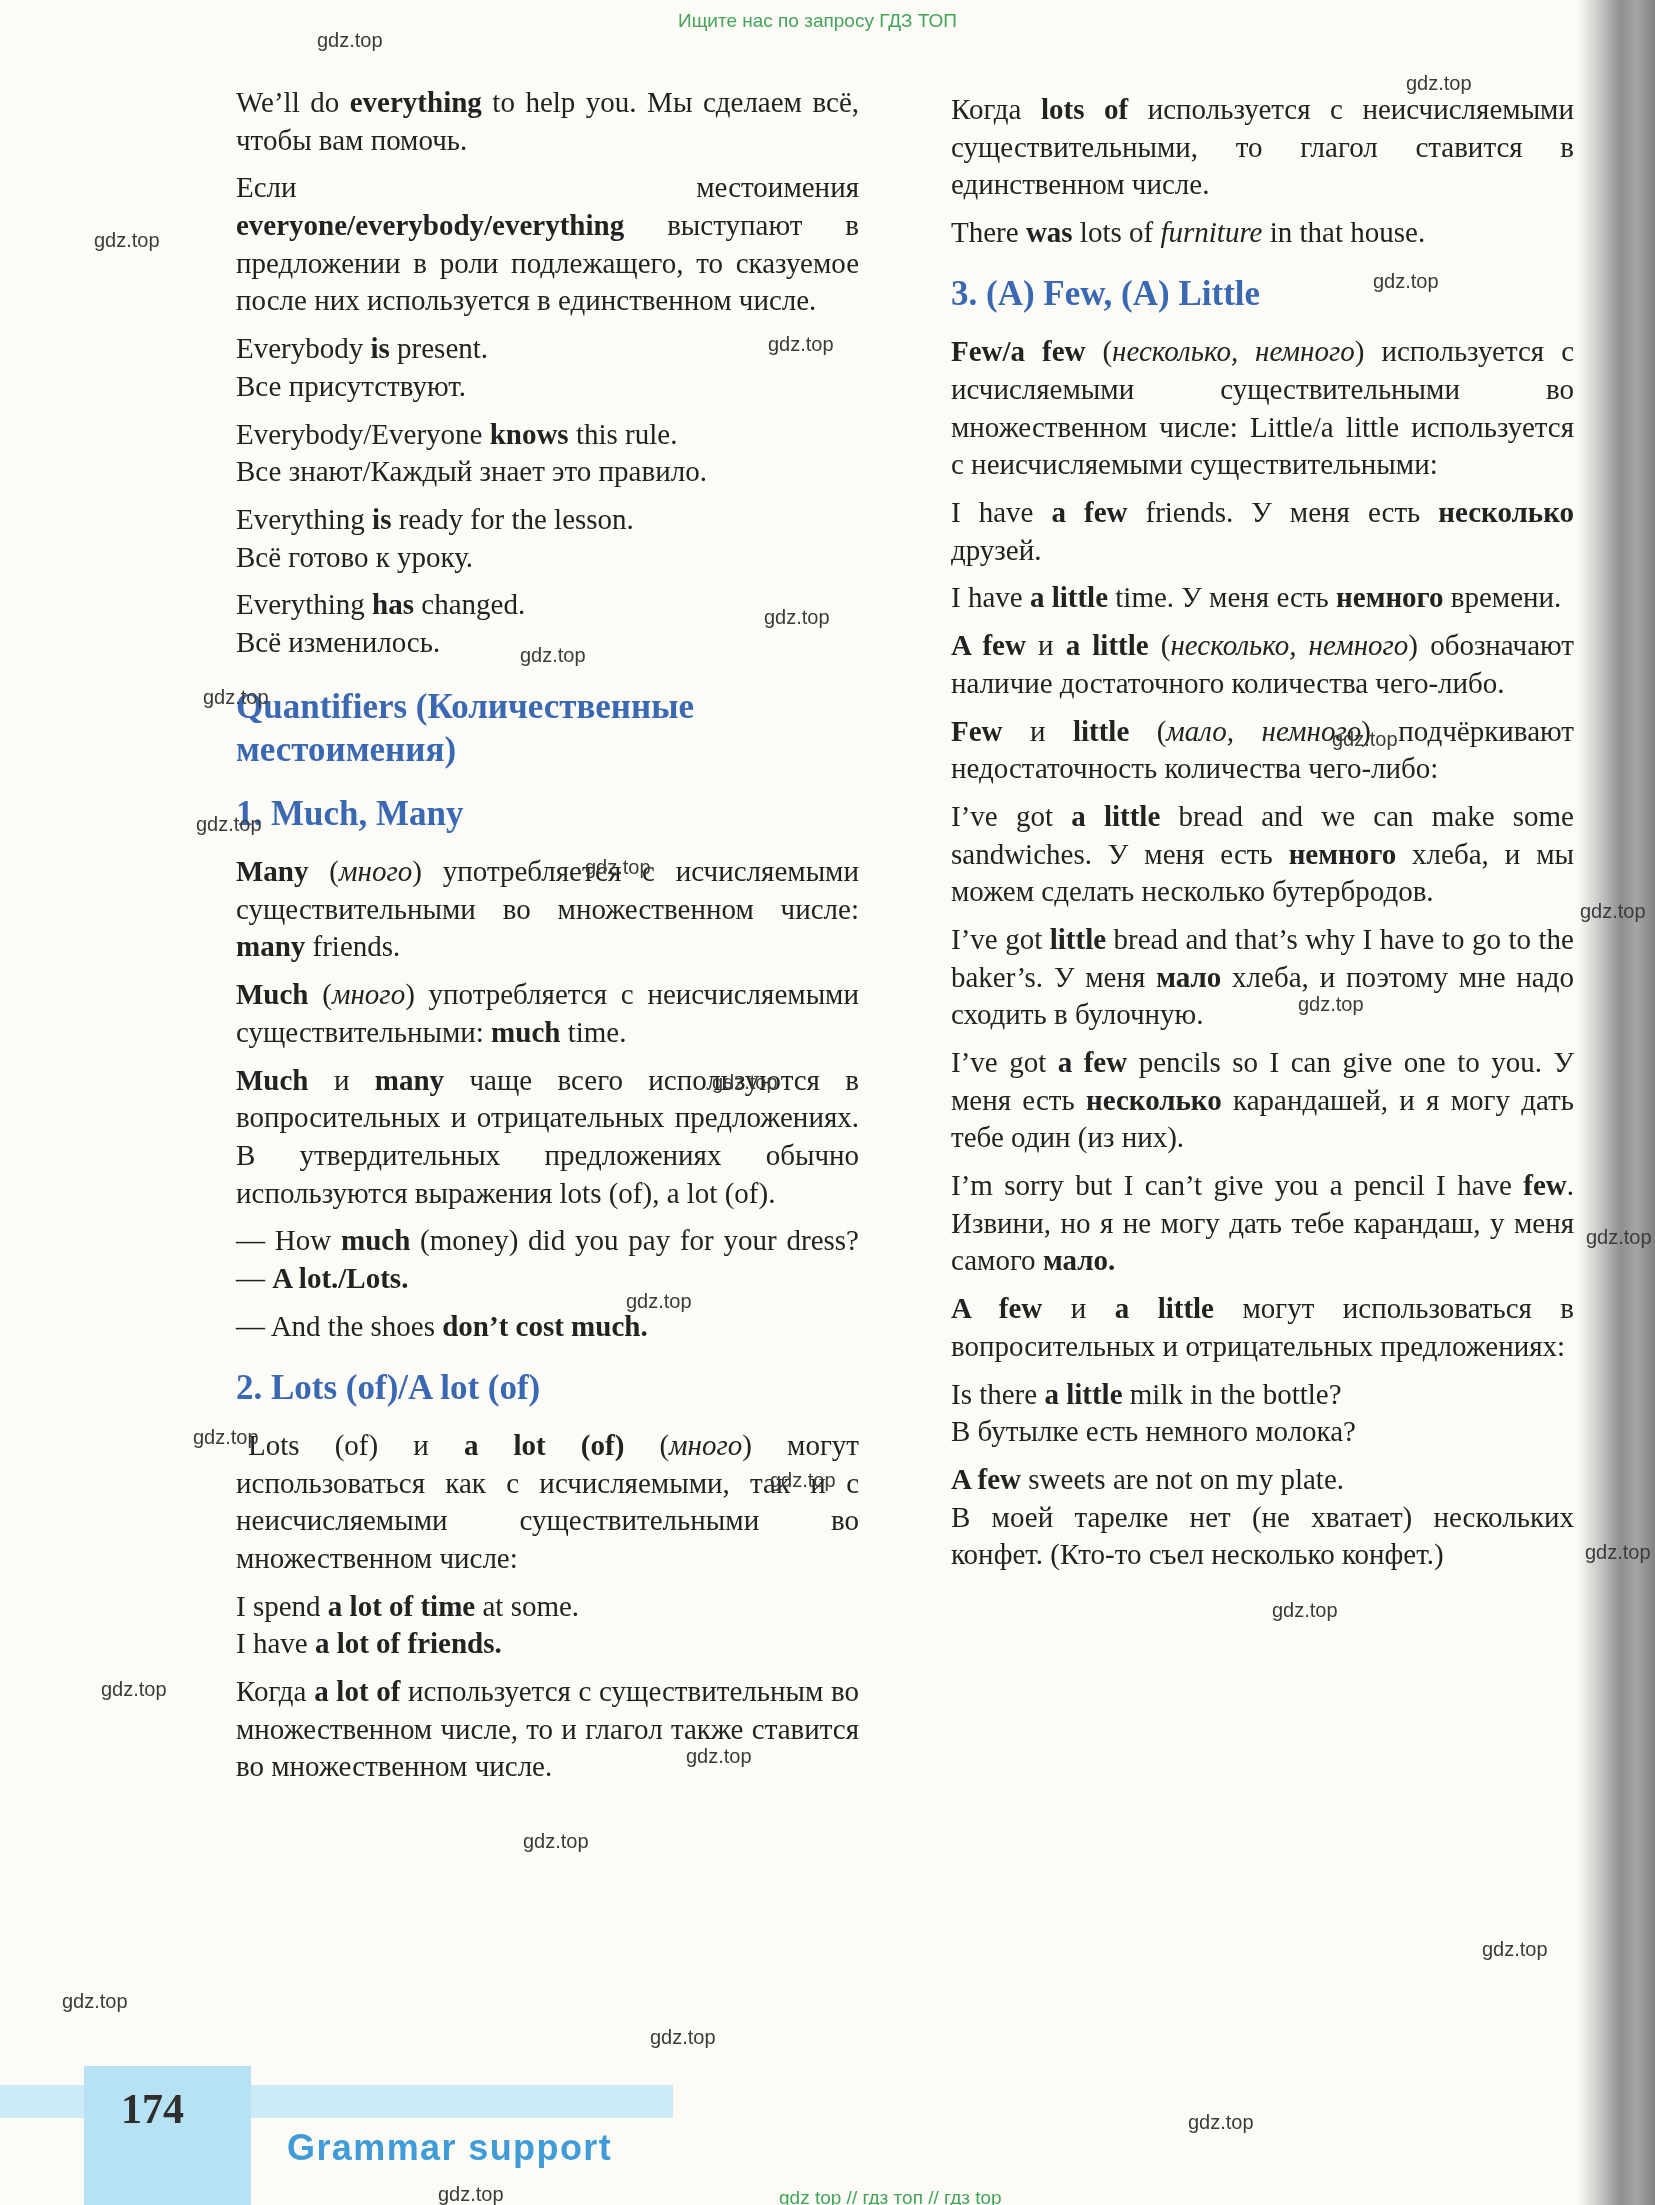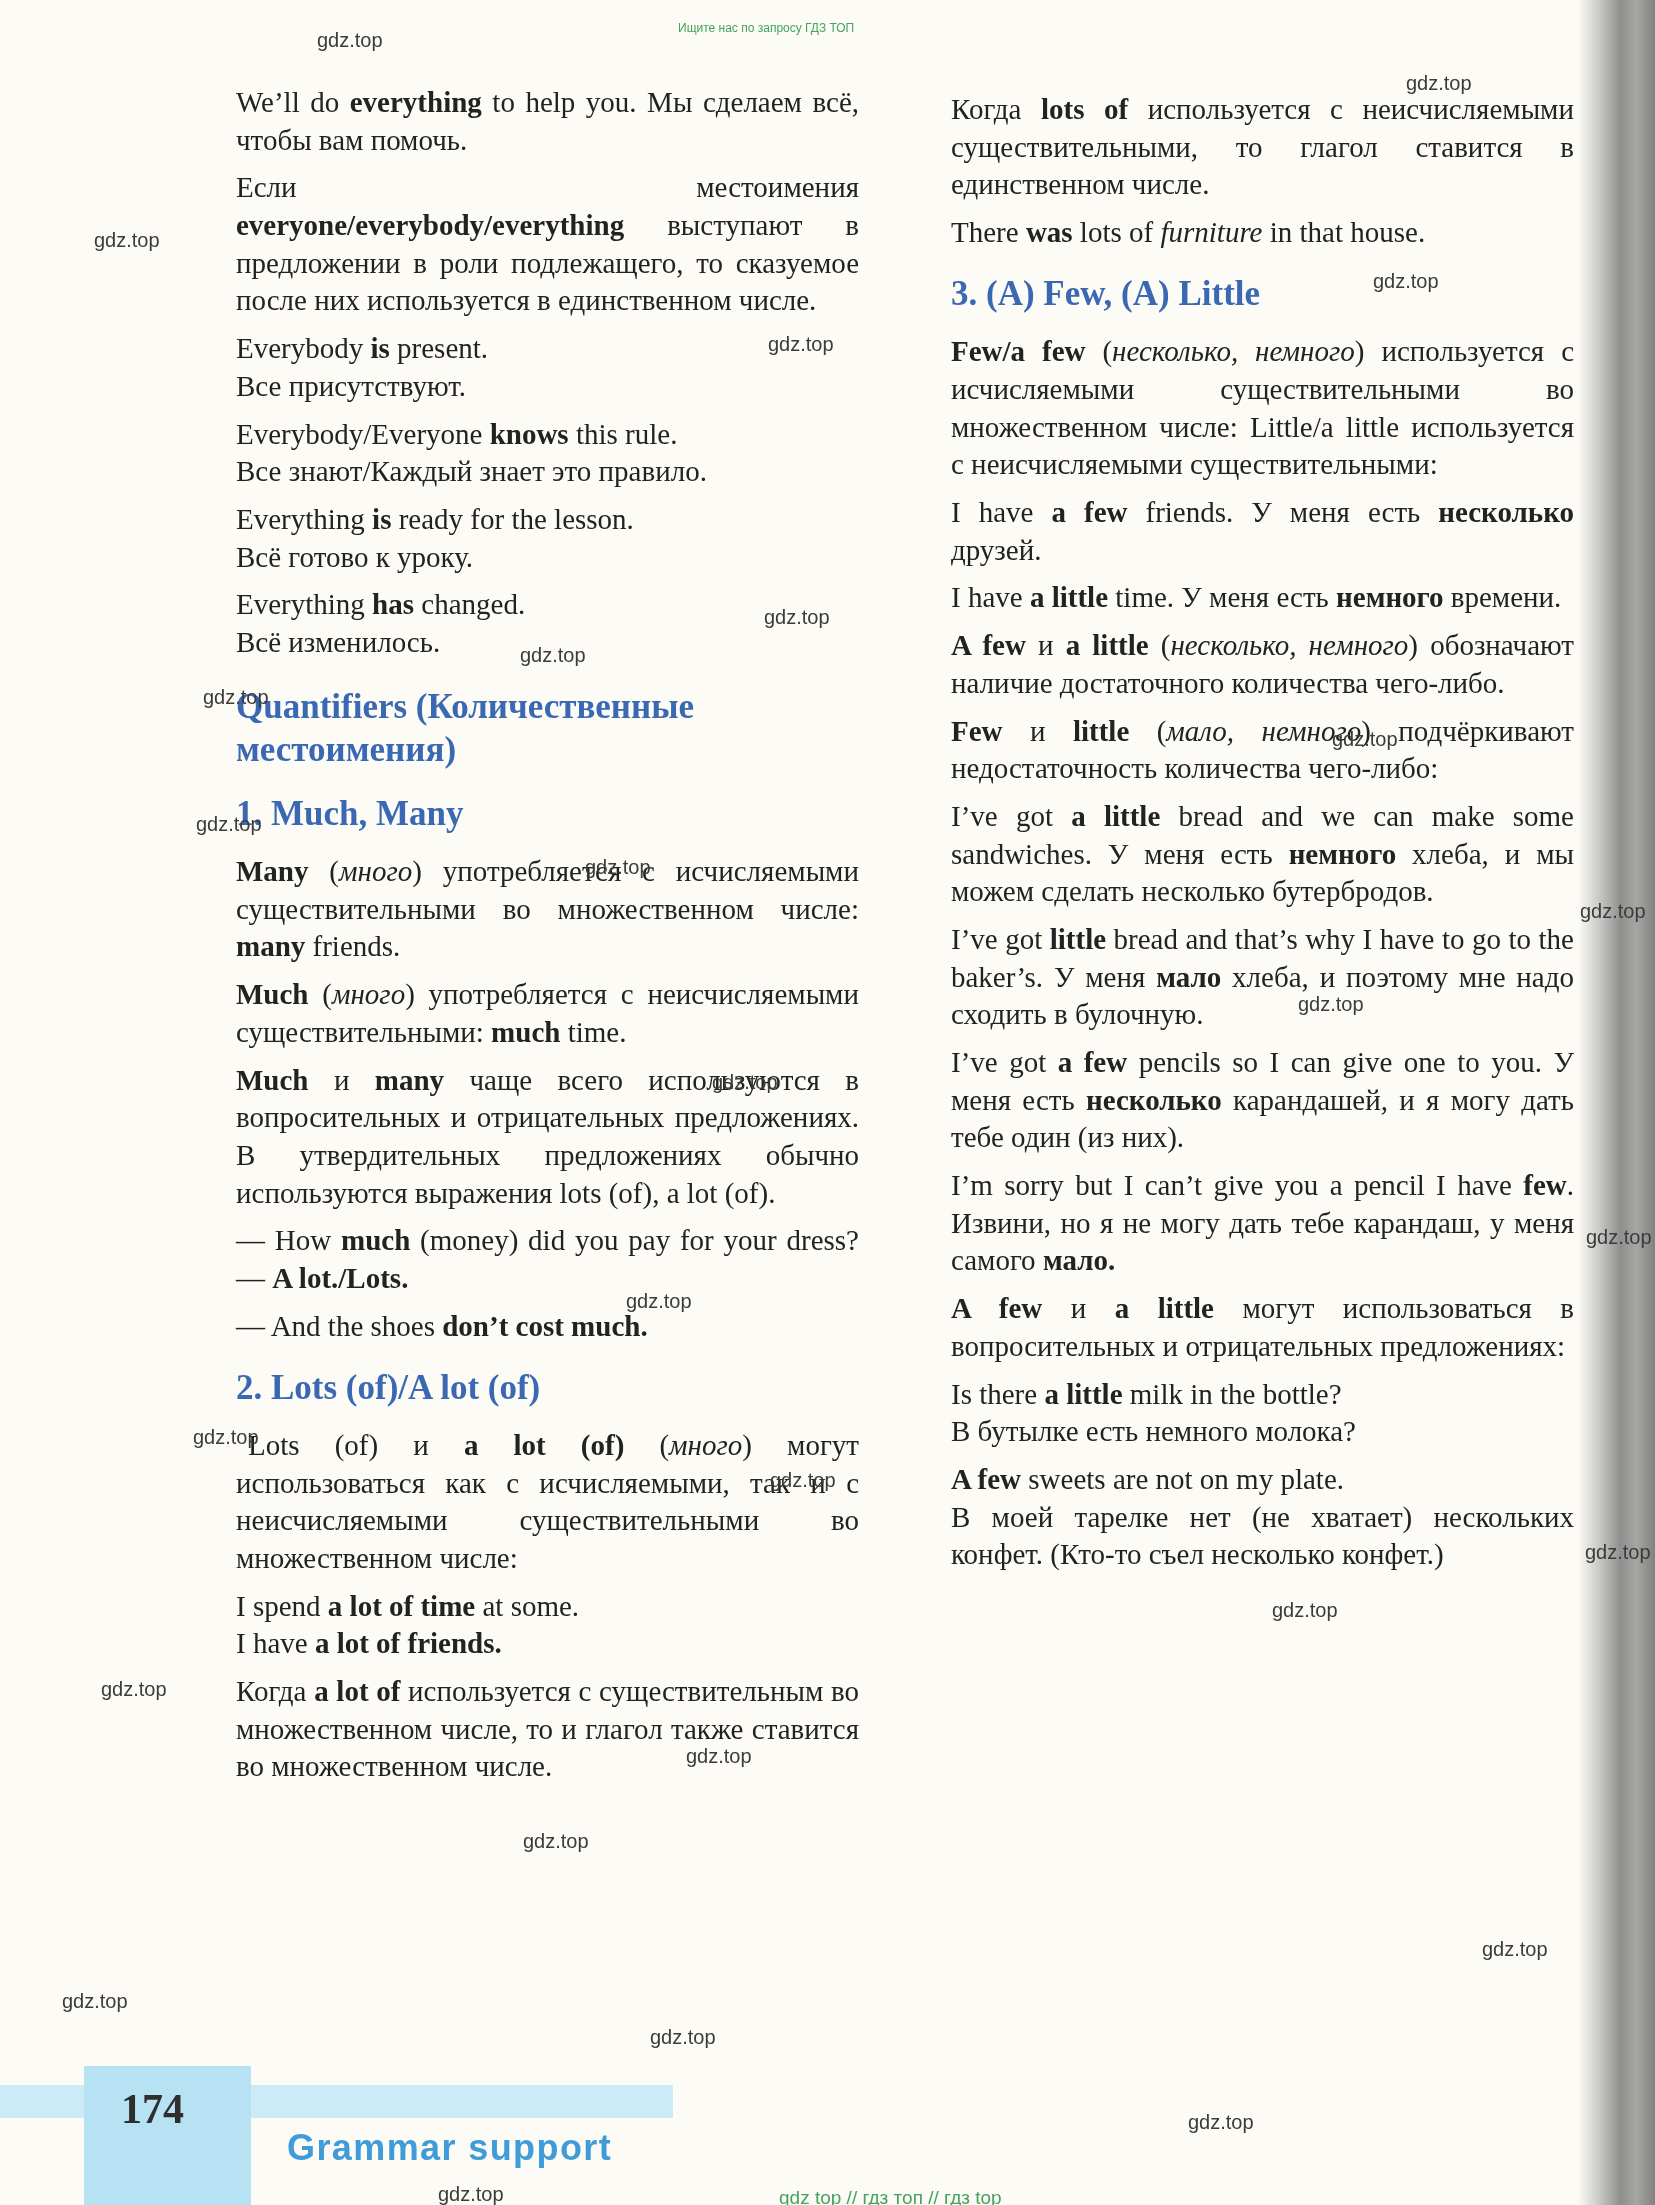--- a/index.html
+++ b/index.html
@@ -25,21 +25,21 @@
   }
   .col .h2 { margin-top:21.6px; }
   .wm {
     position:absolute; font-family:"Liberation Sans", sans-serif;
     font-size:20px; color:#3b3b3b; white-space:nowrap; z-index:6;
   }
   .top-note, .bottom-note {
     position:absolute; font-family:"Liberation Sans", sans-serif;
     color: var(--note-green, #44a45c); z-index:6; white-space:nowrap;
   }
-  .top-note { left:678px; top:21px; font-size:12px; }
+  .top-note { left:678px; top:10px; font-size:19px; }
   .bottom-note { left:779px; top:2187px; font-size:19px; }
   .deco-band {
     position:absolute; left:0; top:2085px; width:673px; height:33px;
     background: var(--accent-band, #cdeaf7); z-index:1;
   }
   .page-number-box {
     position:absolute; left:84px; top:2066px; width:167px; height:139px;
     background: var(--accent-block, #b7e2f3); z-index:2;
     padding:19px 0 0 37px;
   }

